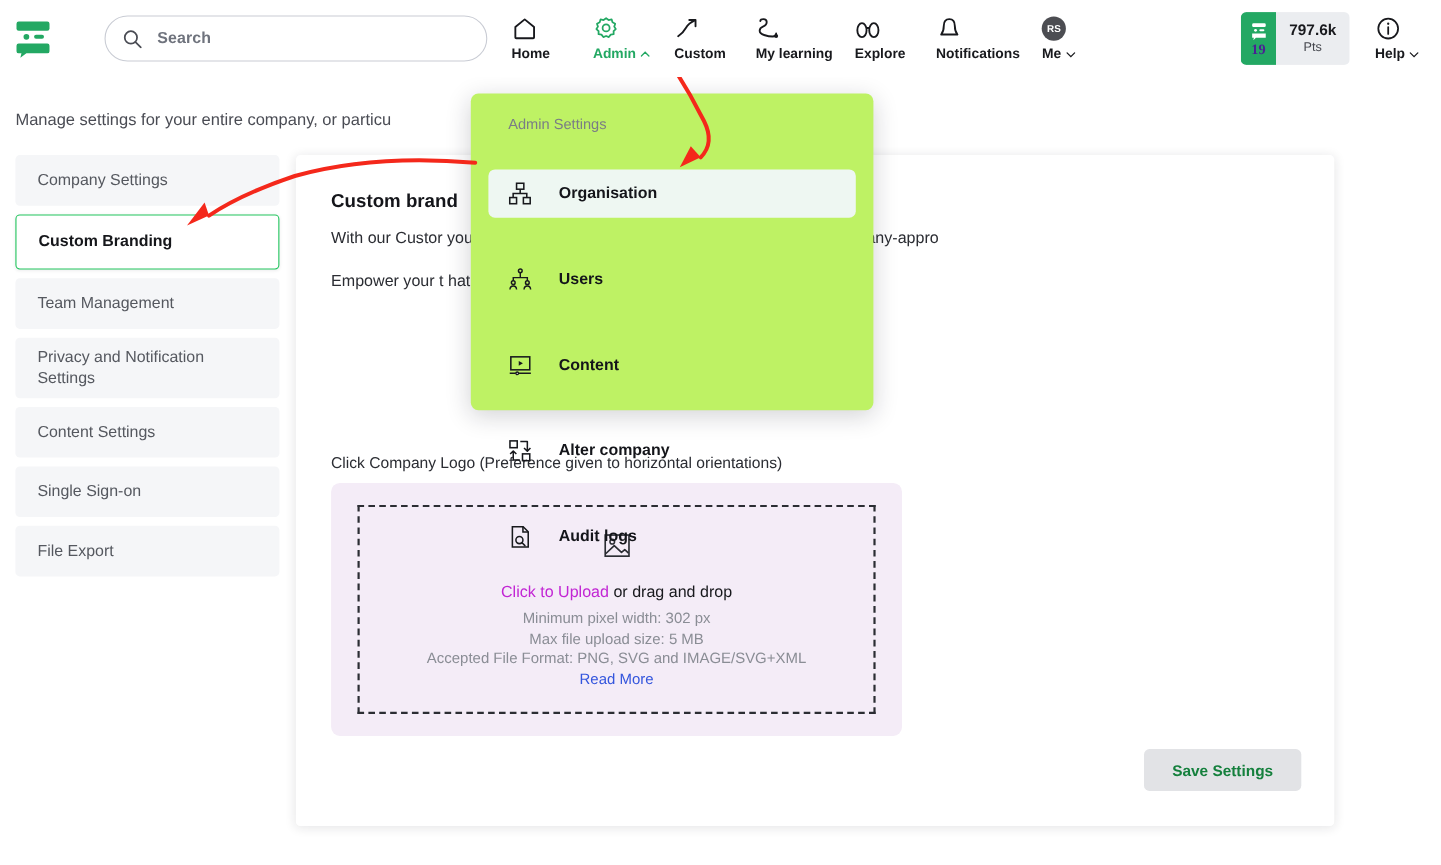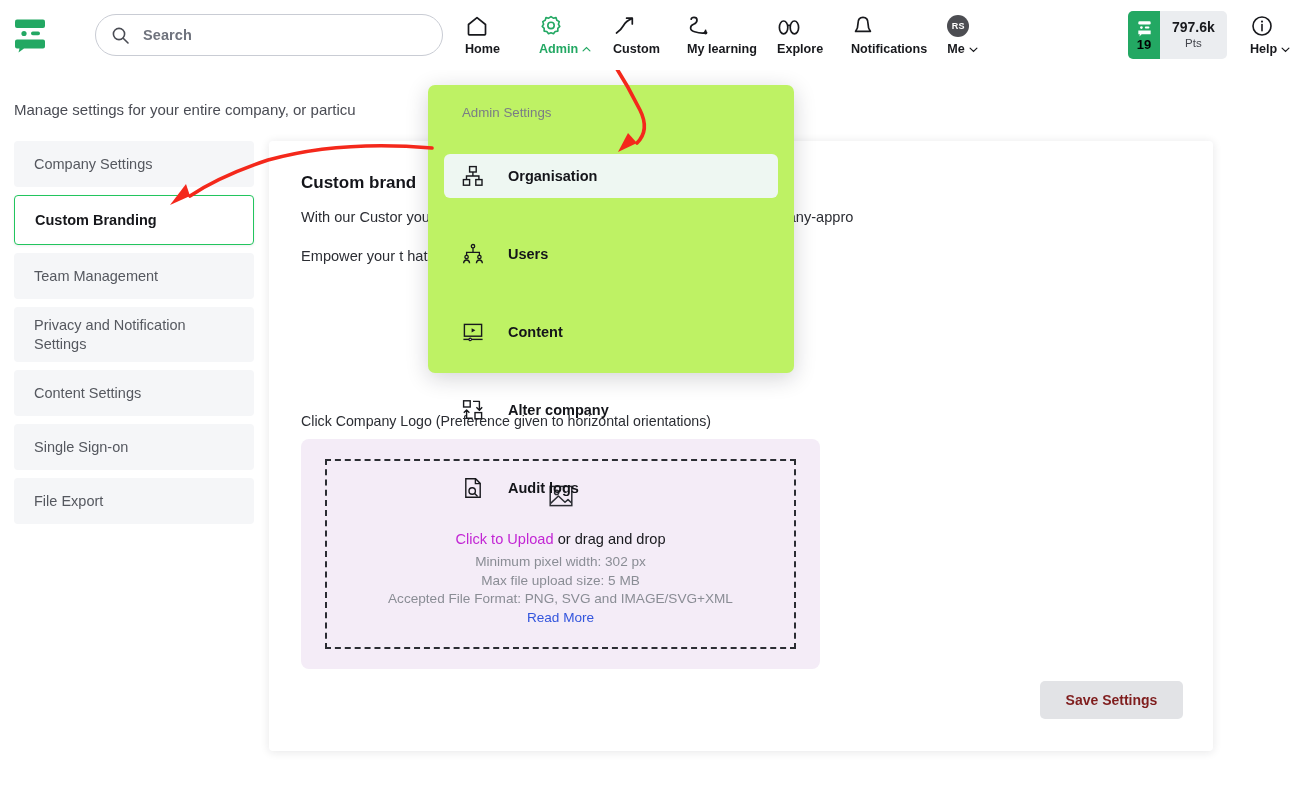--- a/index.html
+++ b/index.html
@@ -71,21 +71,21 @@
     position: absolute; left: 1128px; top: 11px;
     height: 48px; display: flex; align-items: stretch;
     border-radius: 5px; overflow: hidden;
   }
   .pts-left {
     width: 32px; background: #23a863;
     display: flex; flex-direction: column; align-items: center; justify-content: center;
     padding-top: 2px;
   }
   .pts-logo { width: 17px; height: 17px; display: block; }
-  .pts-level { font-size: 13px; font-weight: bold; color: #000000; line-height: 1.1; margin-top: 1px; }
+  .pts-level { font-size: 13px; font-weight: bold; color: #4c1d95; line-height: 1.1; margin-top: 1px; font-family: Liberation Serif, serif; }
   .pts-right {
     background: #ebedf0; padding: 0 12px;
     display: flex; flex-direction: column; align-items: center; justify-content: center;
   }
   .pts-num { font-size: 14px; font-weight: bold; color: #18191d; line-height: 1.2; }
   .pts-unit { font-size: 11.5px; color: #44464d; line-height: 1.3; }
 
   .help-item { position: absolute; left: 1240px; top: 0; }
 
   
@@ -162,21 +162,21 @@
   }
   .upload-img-icon { width: 26px; height: 26px; margin-bottom: 22px; }
   .upload-main { font-size: 14.6px; color: #18191d; margin-bottom: 6px; }
   .upload-link { color: #c226d4; cursor: pointer; }
   .upload-meta { font-size: 13.6px; color: #8a8d95; line-height: 18.5px; }
   .upload-more { font-size: 13.6px; color: #3355dd; margin-top: 1px; cursor: pointer; }
 
   .save-btn {
     position: absolute; left: 1040px; top: 681px;
     width: 143px; height: 38px;
-    background: #e2e3e6; color: #7f1d1d;
+    background: #e2e3e6; color: #15803d;
     border: none; border-radius: 5px;
     font-family: "Liberation Sans", sans-serif;
     font-size: 14px; font-weight: bold;
     z-index: 8; cursor: default;
   }
 
   
   .dropdown {
     position: absolute; left: 428px; top: 85px;
     width: 366px; height: 288px;

